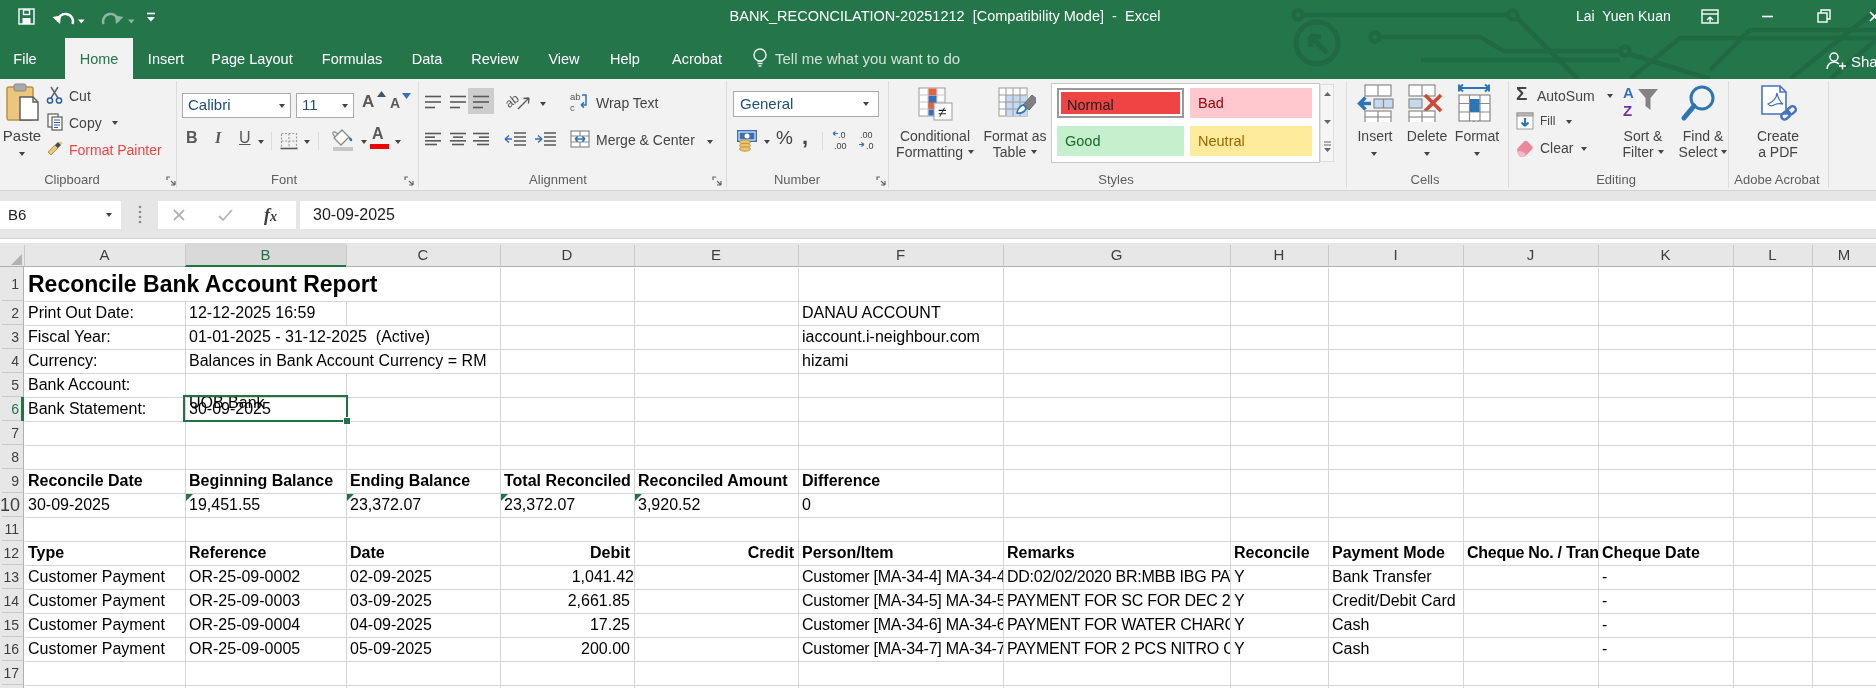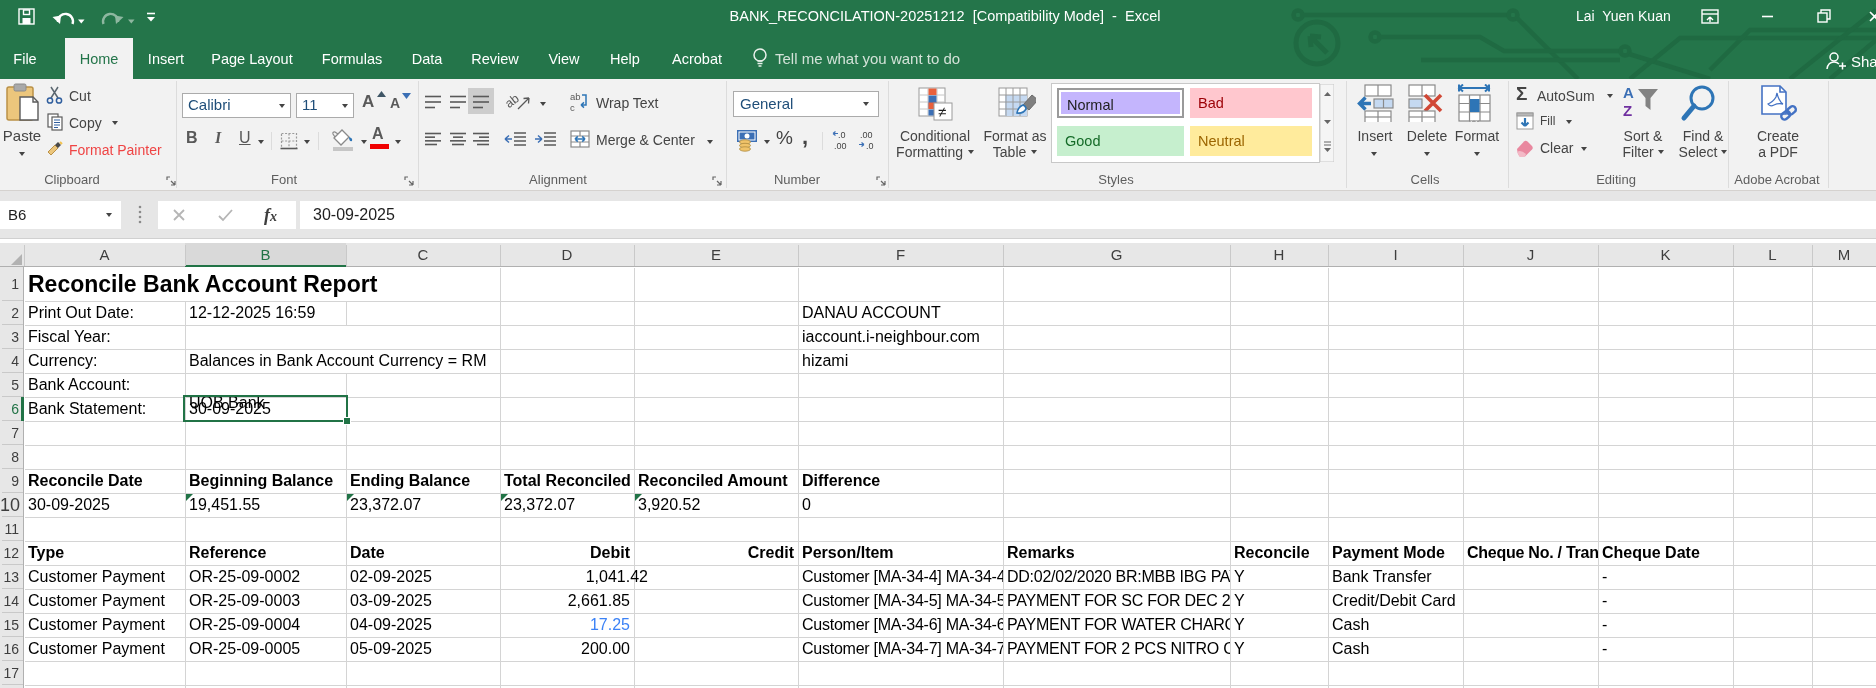--- a/index.html
+++ b/index.html
@@ -311,21 +311,21 @@
 <rect x="7" y="8" width="22" height="21" fill="#c5d9f1"></rect>
 <g stroke="#9a9a9a" stroke-width="1" fill="none">
         <path d="M1 8 H29 M1 15 H29 M1 22 H29 M8 1 V29 M15 1 V29 M22 1 V29"></path>
       </g>
 <path d="M34 8 L25 18 l6 5 L40 13 z" fill="#808080" stroke="#6a6a6a" stroke-width="1"></path>
 <path d="M25 18 q-5 2 -6 8 q6 1 9 -4 q0 -3 -3 -4 z" fill="#fff" stroke="#2e75b6" stroke-width="1.6"></path>
 </svg>
     <div class="ab" style="left:945px;top:127px;width:140px;text-align:center;color:#444;font-size:14px;line-height:18px;white-space:nowrap;">Format as</div>
     <div class="ab" style="left:945px;top:143px;width:140px;text-align:center;color:#444;font-size:14px;line-height:18px;white-space:nowrap;">Table <span class="car" style="margin-left:1px;"></span></div>
     <div class="ab" style="left:1051px;top:83px;width:269px;height:80px;background:#fff;border:1px solid #c8c8c8;"></div>
-    <div class="ab" style="left:1057px;top:88px;width:127px;height:30px;background:#c4b5fd;border:2px solid #9a9a9a;box-shadow:inset 0 0 0 2px #fff;color:#1e1e1e;font-size:14.5px;line-height:30px;padding-left:8px;">Normal</div>
+    <div class="ab" style="left:1057px;top:88px;width:127px;height:30px;background:#ef4444;border:2px solid #9a9a9a;box-shadow:inset 0 0 0 2px #fff;color:#1e1e1e;font-size:14.5px;line-height:30px;padding-left:8px;">Normal</div>
     <div class="ab" style="left:1190px;top:88px;width:122px;height:30px;background:#ffc7ce;color:#9c0006;font-size:14.5px;line-height:30px;padding-left:8px;">Bad</div>
     <div class="ab" style="left:1057px;top:126px;width:127px;height:30px;background:#c6efce;color:#156b28;font-size:14.5px;line-height:30px;padding-left:8px;">Good</div>
     <div class="ab" style="left:1190px;top:126px;width:122px;height:30px;background:#ffeb9c;color:#9c6500;font-size:14.5px;line-height:30px;padding-left:8px;">Neutral</div>
     <svg class="ab" style="left:1320px;top:84px;" width="14" height="78" viewBox="0 0 14 78">
 <rect x="0" y="0" width="14" height="78" fill="#f5f5f5" stroke="#c8c8c8" stroke-width="1"></rect>
 <path d="M4 12 l3.5 -4 3.5 4 z" fill="#666"></path>
 <path d="M4 36 l7 0 -3.5 4 z" fill="#666"></path>
 <path d="M4 58 h7 M4 61 h7" stroke="#666" stroke-width="1.2"></path>
 <path d="M4 64 l7 0 -3.5 4 z" fill="#666"></path>
 </svg>
@@ -529,20 +529,21 @@
     <div class="ab" style="left:25px;top:589px;width:1851px;height:1px;background:#d4d4d4;"></div>
     <div class="ab" style="left:25px;top:613px;width:1851px;height:1px;background:#d4d4d4;"></div>
     <div class="ab" style="left:25px;top:637px;width:1851px;height:1px;background:#d4d4d4;"></div>
     <div class="ab" style="left:25px;top:661px;width:1851px;height:1px;background:#d4d4d4;"></div>
     <div class="ab" style="left:25px;top:685px;width:1851px;height:1px;background:#d4d4d4;"></div>
     <div class="ab" style="top:267px;height:34px;line-height:34px;font-size:23px;color:#000;white-space:nowrap;font-weight:bold;left:28px;">Reconcile Bank Account Report</div>
     <div class="ab" style="top:301px;height:24px;line-height:24px;font-size:16px;color:#000;white-space:nowrap;left:28px;">Print Out Date:</div>
     <div class="ab" style="top:301px;height:24px;line-height:24px;font-size:16px;color:#000;white-space:nowrap;left:189px;">12-12-2025 16:59</div>
     <div class="ab" style="top:301px;height:24px;line-height:24px;font-size:16px;color:#000;white-space:nowrap;left:802px;">DANAU ACCOUNT</div>
     <div class="ab" style="top:325px;height:24px;line-height:24px;font-size:16px;color:#000;white-space:nowrap;left:28px;">Fiscal Year:</div>
+    <div class="ab" style="top:325px;height:24px;line-height:24px;font-size:16px;color:#000;white-space:nowrap;left:189px;">01-01-2025 - 31-12-2025&nbsp; (Active)</div>
     <div class="ab" style="top:325px;height:24px;line-height:24px;font-size:16px;color:#000;white-space:nowrap;left:802px;">iaccount.i-neighbour.com</div>
     <div class="ab" style="top:349px;height:24px;line-height:24px;font-size:16px;color:#000;white-space:nowrap;left:28px;">Currency:</div>
     <div class="ab" style="top:349px;height:24px;line-height:24px;font-size:16px;color:#000;white-space:nowrap;left:189px;">Balances in Bank Account Currency = RM</div>
     <div class="ab" style="top:349px;height:24px;line-height:24px;font-size:16px;color:#000;white-space:nowrap;left:802px;">hizami</div>
     <div class="ab" style="top:373px;height:24px;line-height:24px;font-size:16px;color:#000;white-space:nowrap;left:28px;">Bank Account:</div>
     <div class="ab" style="top:373px;height:24px;line-height:24px;font-size:16px;color:#000;white-space:nowrap;left:189px;margin-top:18px;">UOB Bank</div>
     <div class="ab" style="top:397px;height:24px;line-height:24px;font-size:16px;color:#000;white-space:nowrap;left:28px;">Bank Statement:</div>
     <div class="ab" style="top:397px;height:24px;line-height:24px;font-size:16px;color:#000;white-space:nowrap;left:189px;">30-09-2025</div>
     <div class="ab" style="top:469px;height:24px;line-height:24px;font-size:16px;color:#000;white-space:nowrap;font-weight:bold;left:28px;">Reconcile Date</div>
     <div class="ab" style="top:469px;height:24px;line-height:24px;font-size:16px;color:#000;white-space:nowrap;font-weight:bold;left:189px;">Beginning Balance</div>
@@ -563,39 +564,39 @@
     <div class="ab" style="top:541px;height:24px;line-height:24px;font-size:16px;color:#000;white-space:nowrap;font-weight:bold;left:634px;width:160px;text-align:right;">Credit</div>
     <div class="ab" style="top:541px;height:24px;line-height:24px;font-size:16px;color:#000;white-space:nowrap;font-weight:bold;left:802px;">Person/Item</div>
     <div class="ab" style="top:541px;height:24px;line-height:24px;font-size:16px;color:#000;white-space:nowrap;font-weight:bold;left:1007px;">Remarks</div>
     <div class="ab" style="top:541px;height:24px;line-height:24px;font-size:16px;color:#000;white-space:nowrap;font-weight:bold;left:1234px;">Reconcile</div>
     <div class="ab" style="top:541px;height:24px;line-height:24px;font-size:16px;color:#000;white-space:nowrap;font-weight:bold;left:1332px;">Payment Mode</div>
     <div class="ab" style="top:541px;height:24px;line-height:24px;font-size:16px;color:#000;white-space:nowrap;font-weight:bold;left:1467px;width:131px;overflow:hidden;letter-spacing:-0.25px;">Cheque No. / Transaction</div>
     <div class="ab" style="top:541px;height:24px;line-height:24px;font-size:16px;color:#000;white-space:nowrap;font-weight:bold;left:1602px;">Cheque Date</div>
     <div class="ab" style="top:565px;height:24px;line-height:24px;font-size:16px;color:#000;white-space:nowrap;left:28px;">Customer Payment</div>
     <div class="ab" style="top:565px;height:24px;line-height:24px;font-size:16px;color:#000;white-space:nowrap;left:189px;">OR-25-09-0002</div>
     <div class="ab" style="top:565px;height:24px;line-height:24px;font-size:16px;color:#000;white-space:nowrap;left:350px;">02-09-2025</div>
-    <div class="ab" style="top:565px;height:24px;line-height:24px;font-size:16px;color:#000;white-space:nowrap;left:518px;width:130px;text-align:right;">1,041.42</div>
+    <div class="ab" style="top:565px;height:24px;line-height:24px;font-size:16px;color:#000;white-space:nowrap;left:504px;width:130px;text-align:right;">1,041.42</div>
     <div class="ab" style="top:565px;height:24px;line-height:24px;font-size:16px;color:#000;white-space:nowrap;left:802px;width:201px;overflow:hidden;letter-spacing:-0.25px;">Customer [MA-34-4] MA-34-4</div>
     <div class="ab" style="top:565px;height:24px;line-height:24px;font-size:16px;color:#000;white-space:nowrap;left:1007px;width:223px;overflow:hidden;letter-spacing:-0.25px;">DD:02/02/2020 BR:MBB IBG PAYMENT</div>
     <div class="ab" style="top:565px;height:24px;line-height:24px;font-size:16px;color:#000;white-space:nowrap;left:1234px;">Y</div>
     <div class="ab" style="top:565px;height:24px;line-height:24px;font-size:16px;color:#000;white-space:nowrap;left:1332px;">Bank Transfer</div>
     <div class="ab" style="top:565px;height:24px;line-height:24px;font-size:16px;color:#000;white-space:nowrap;left:1602px;">-</div>
     <div class="ab" style="top:589px;height:24px;line-height:24px;font-size:16px;color:#000;white-space:nowrap;left:28px;">Customer Payment</div>
     <div class="ab" style="top:589px;height:24px;line-height:24px;font-size:16px;color:#000;white-space:nowrap;left:189px;">OR-25-09-0003</div>
     <div class="ab" style="top:589px;height:24px;line-height:24px;font-size:16px;color:#000;white-space:nowrap;left:350px;">03-09-2025</div>
     <div class="ab" style="top:589px;height:24px;line-height:24px;font-size:16px;color:#000;white-space:nowrap;left:500px;width:130px;text-align:right;">2,661.85</div>
     <div class="ab" style="top:589px;height:24px;line-height:24px;font-size:16px;color:#000;white-space:nowrap;left:802px;width:201px;overflow:hidden;letter-spacing:-0.25px;">Customer [MA-34-5] MA-34-5</div>
     <div class="ab" style="top:589px;height:24px;line-height:24px;font-size:16px;color:#000;white-space:nowrap;left:1007px;width:223px;overflow:hidden;letter-spacing:-0.25px;">PAYMENT FOR SC FOR DEC 2025</div>
     <div class="ab" style="top:589px;height:24px;line-height:24px;font-size:16px;color:#000;white-space:nowrap;left:1234px;">Y</div>
     <div class="ab" style="top:589px;height:24px;line-height:24px;font-size:16px;color:#000;white-space:nowrap;left:1332px;">Credit/Debit Card</div>
     <div class="ab" style="top:589px;height:24px;line-height:24px;font-size:16px;color:#000;white-space:nowrap;left:1602px;">-</div>
     <div class="ab" style="top:613px;height:24px;line-height:24px;font-size:16px;color:#000;white-space:nowrap;left:28px;">Customer Payment</div>
     <div class="ab" style="top:613px;height:24px;line-height:24px;font-size:16px;color:#000;white-space:nowrap;left:189px;">OR-25-09-0004</div>
     <div class="ab" style="top:613px;height:24px;line-height:24px;font-size:16px;color:#000;white-space:nowrap;left:350px;">04-09-2025</div>
-    <div class="ab" style="top:613px;height:24px;line-height:24px;font-size:16px;color:#3b82f6;white-space:nowrap;left:500px;width:130px;text-align:right;">17.25</div>
+    <div class="ab" style="top:613px;height:24px;line-height:24px;font-size:16px;color:#000000;white-space:nowrap;left:500px;width:130px;text-align:right;">17.25</div>
     <div class="ab" style="top:613px;height:24px;line-height:24px;font-size:16px;color:#000;white-space:nowrap;left:802px;width:201px;overflow:hidden;letter-spacing:-0.25px;">Customer [MA-34-6] MA-34-6</div>
     <div class="ab" style="top:613px;height:24px;line-height:24px;font-size:16px;color:#000;white-space:nowrap;left:1007px;width:223px;overflow:hidden;letter-spacing:-0.25px;">PAYMENT FOR WATER CHARGES</div>
     <div class="ab" style="top:613px;height:24px;line-height:24px;font-size:16px;color:#000;white-space:nowrap;left:1234px;">Y</div>
     <div class="ab" style="top:613px;height:24px;line-height:24px;font-size:16px;color:#000;white-space:nowrap;left:1332px;">Cash</div>
     <div class="ab" style="top:613px;height:24px;line-height:24px;font-size:16px;color:#000;white-space:nowrap;left:1602px;">-</div>
     <div class="ab" style="top:637px;height:24px;line-height:24px;font-size:16px;color:#000;white-space:nowrap;left:28px;">Customer Payment</div>
     <div class="ab" style="top:637px;height:24px;line-height:24px;font-size:16px;color:#000;white-space:nowrap;left:189px;">OR-25-09-0005</div>
     <div class="ab" style="top:637px;height:24px;line-height:24px;font-size:16px;color:#000;white-space:nowrap;left:350px;">05-09-2025</div>
     <div class="ab" style="top:637px;height:24px;line-height:24px;font-size:16px;color:#000;white-space:nowrap;left:500px;width:130px;text-align:right;">200.00</div>
     <div class="ab" style="top:637px;height:24px;line-height:24px;font-size:16px;color:#000;white-space:nowrap;left:802px;width:201px;overflow:hidden;letter-spacing:-0.25px;">Customer [MA-34-7] MA-34-7</div>

